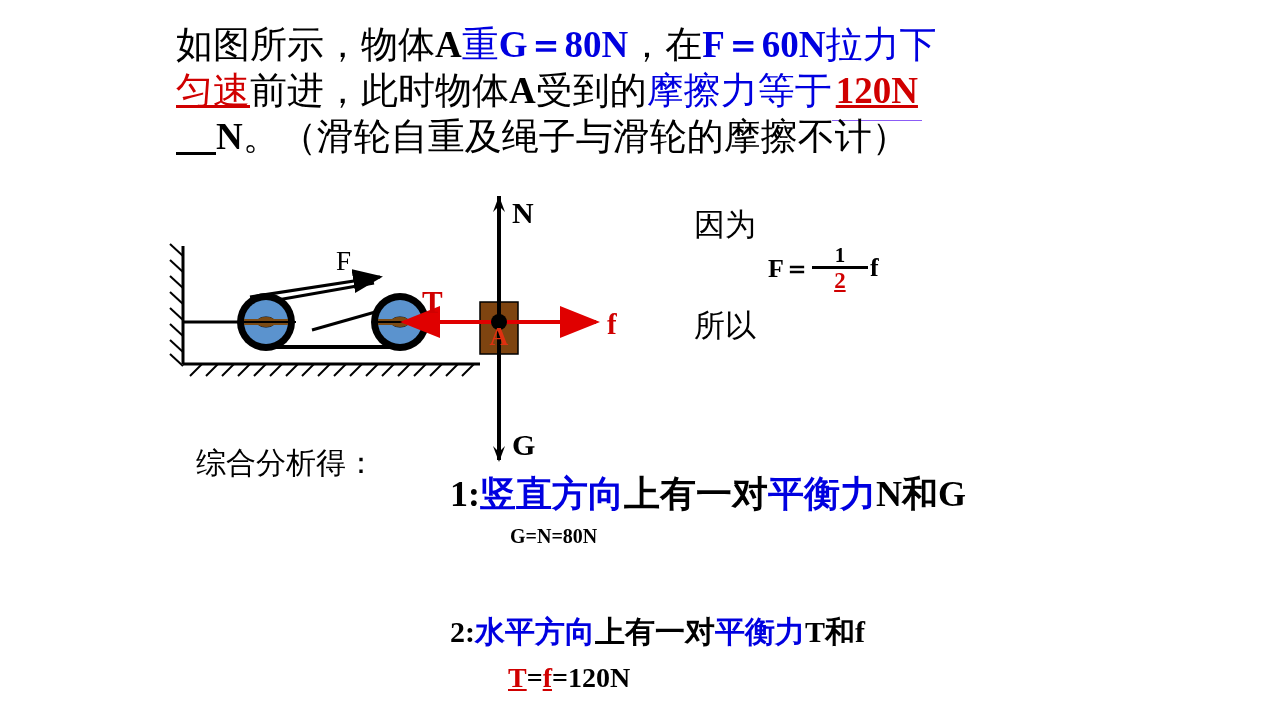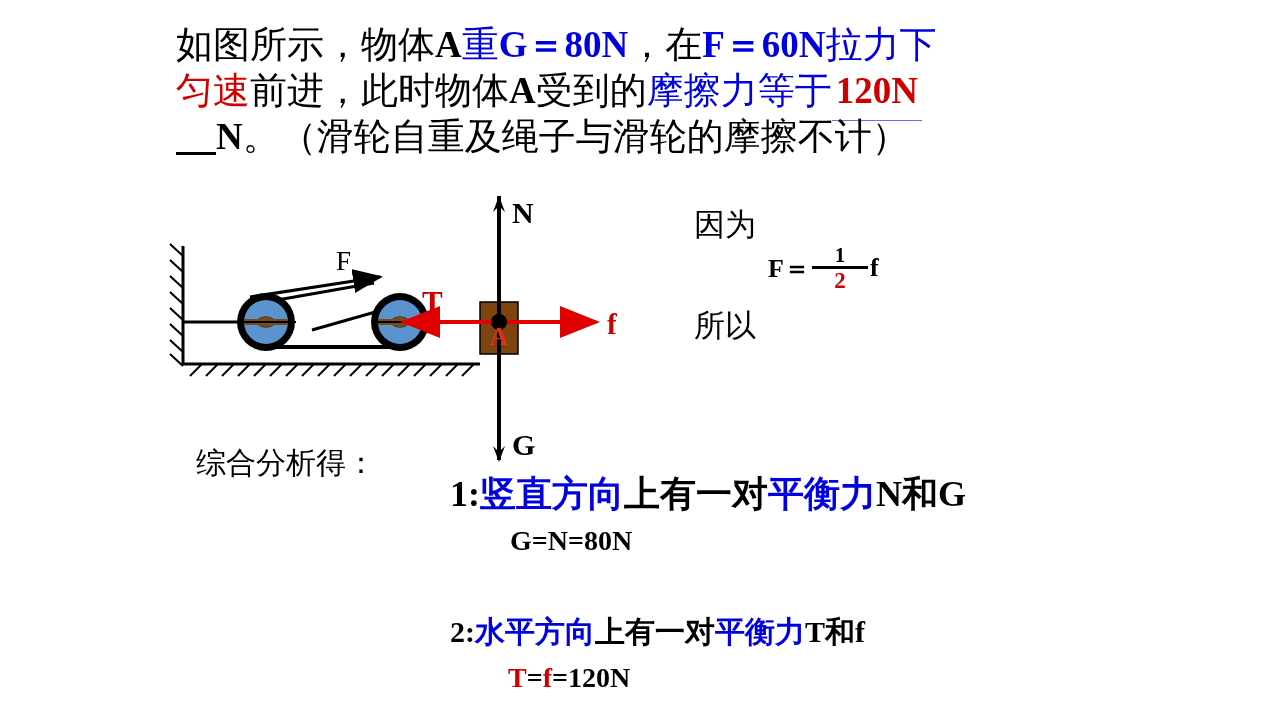--- a/index.html
+++ b/index.html
@@ -27,21 +27,21 @@
     top: 22px;
     width: 1090px;
     font-size: 37px;
     line-height: 46px;
     color: #000000;
     font-weight: normal;
     white-space: nowrap;
   }
   .problem .ln { display: block; height: 46px; }
   .blue  { color: #0000E0; }
-  .red   { color: #D00000; }
+  .red   { color: #D00000; text-decoration: underline; }
   .bk    { color: #000000; }
   .bold  { font-weight: bold; }
   .latin { font-family: "Liberation Serif", "DejaVu Serif", serif; font-weight: bold; }
   .blank-ul {
     border-bottom: 1px solid #8b5cf6;
     display: inline-block;
     padding: 0 4px 9px 4px;
     line-height: 40px;
   }
   .blank-lead {
@@ -115,21 +115,21 @@
     white-space: nowrap;
     text-align: right;
   }
   .conc {
     position: absolute;
     white-space: nowrap;
     color: #000000;
     font-weight: bold;
   }
   .conc-1  { left: 450px; top: 470px;  font-size: 36px; }
-  .conc-1b { left: 510px; top: 525px;  font-size: 28px; }
+  .conc-1b { left: 510px; top: 525px;  font-size: 20px; }
   .conc-2  { left: 450px; top: 612px;  font-size: 30px; }
   .conc-2b { left: 508px; top: 662px;  font-size: 28px; }
 </style>
 </head>
 <body>
 
 <div class="stage">
 
   <div class="problem">
     <span class="ln" id="pline1"><span class="bk">如图所示，物体</span><span class="bk latin">A</span><span class="blue">重</span><span class="blue latin">G＝80N</span><span class="bk">，</span><span class="bk">在</span><span class="blue latin">F＝60N</span><span class="blue">拉力下</span></span>

